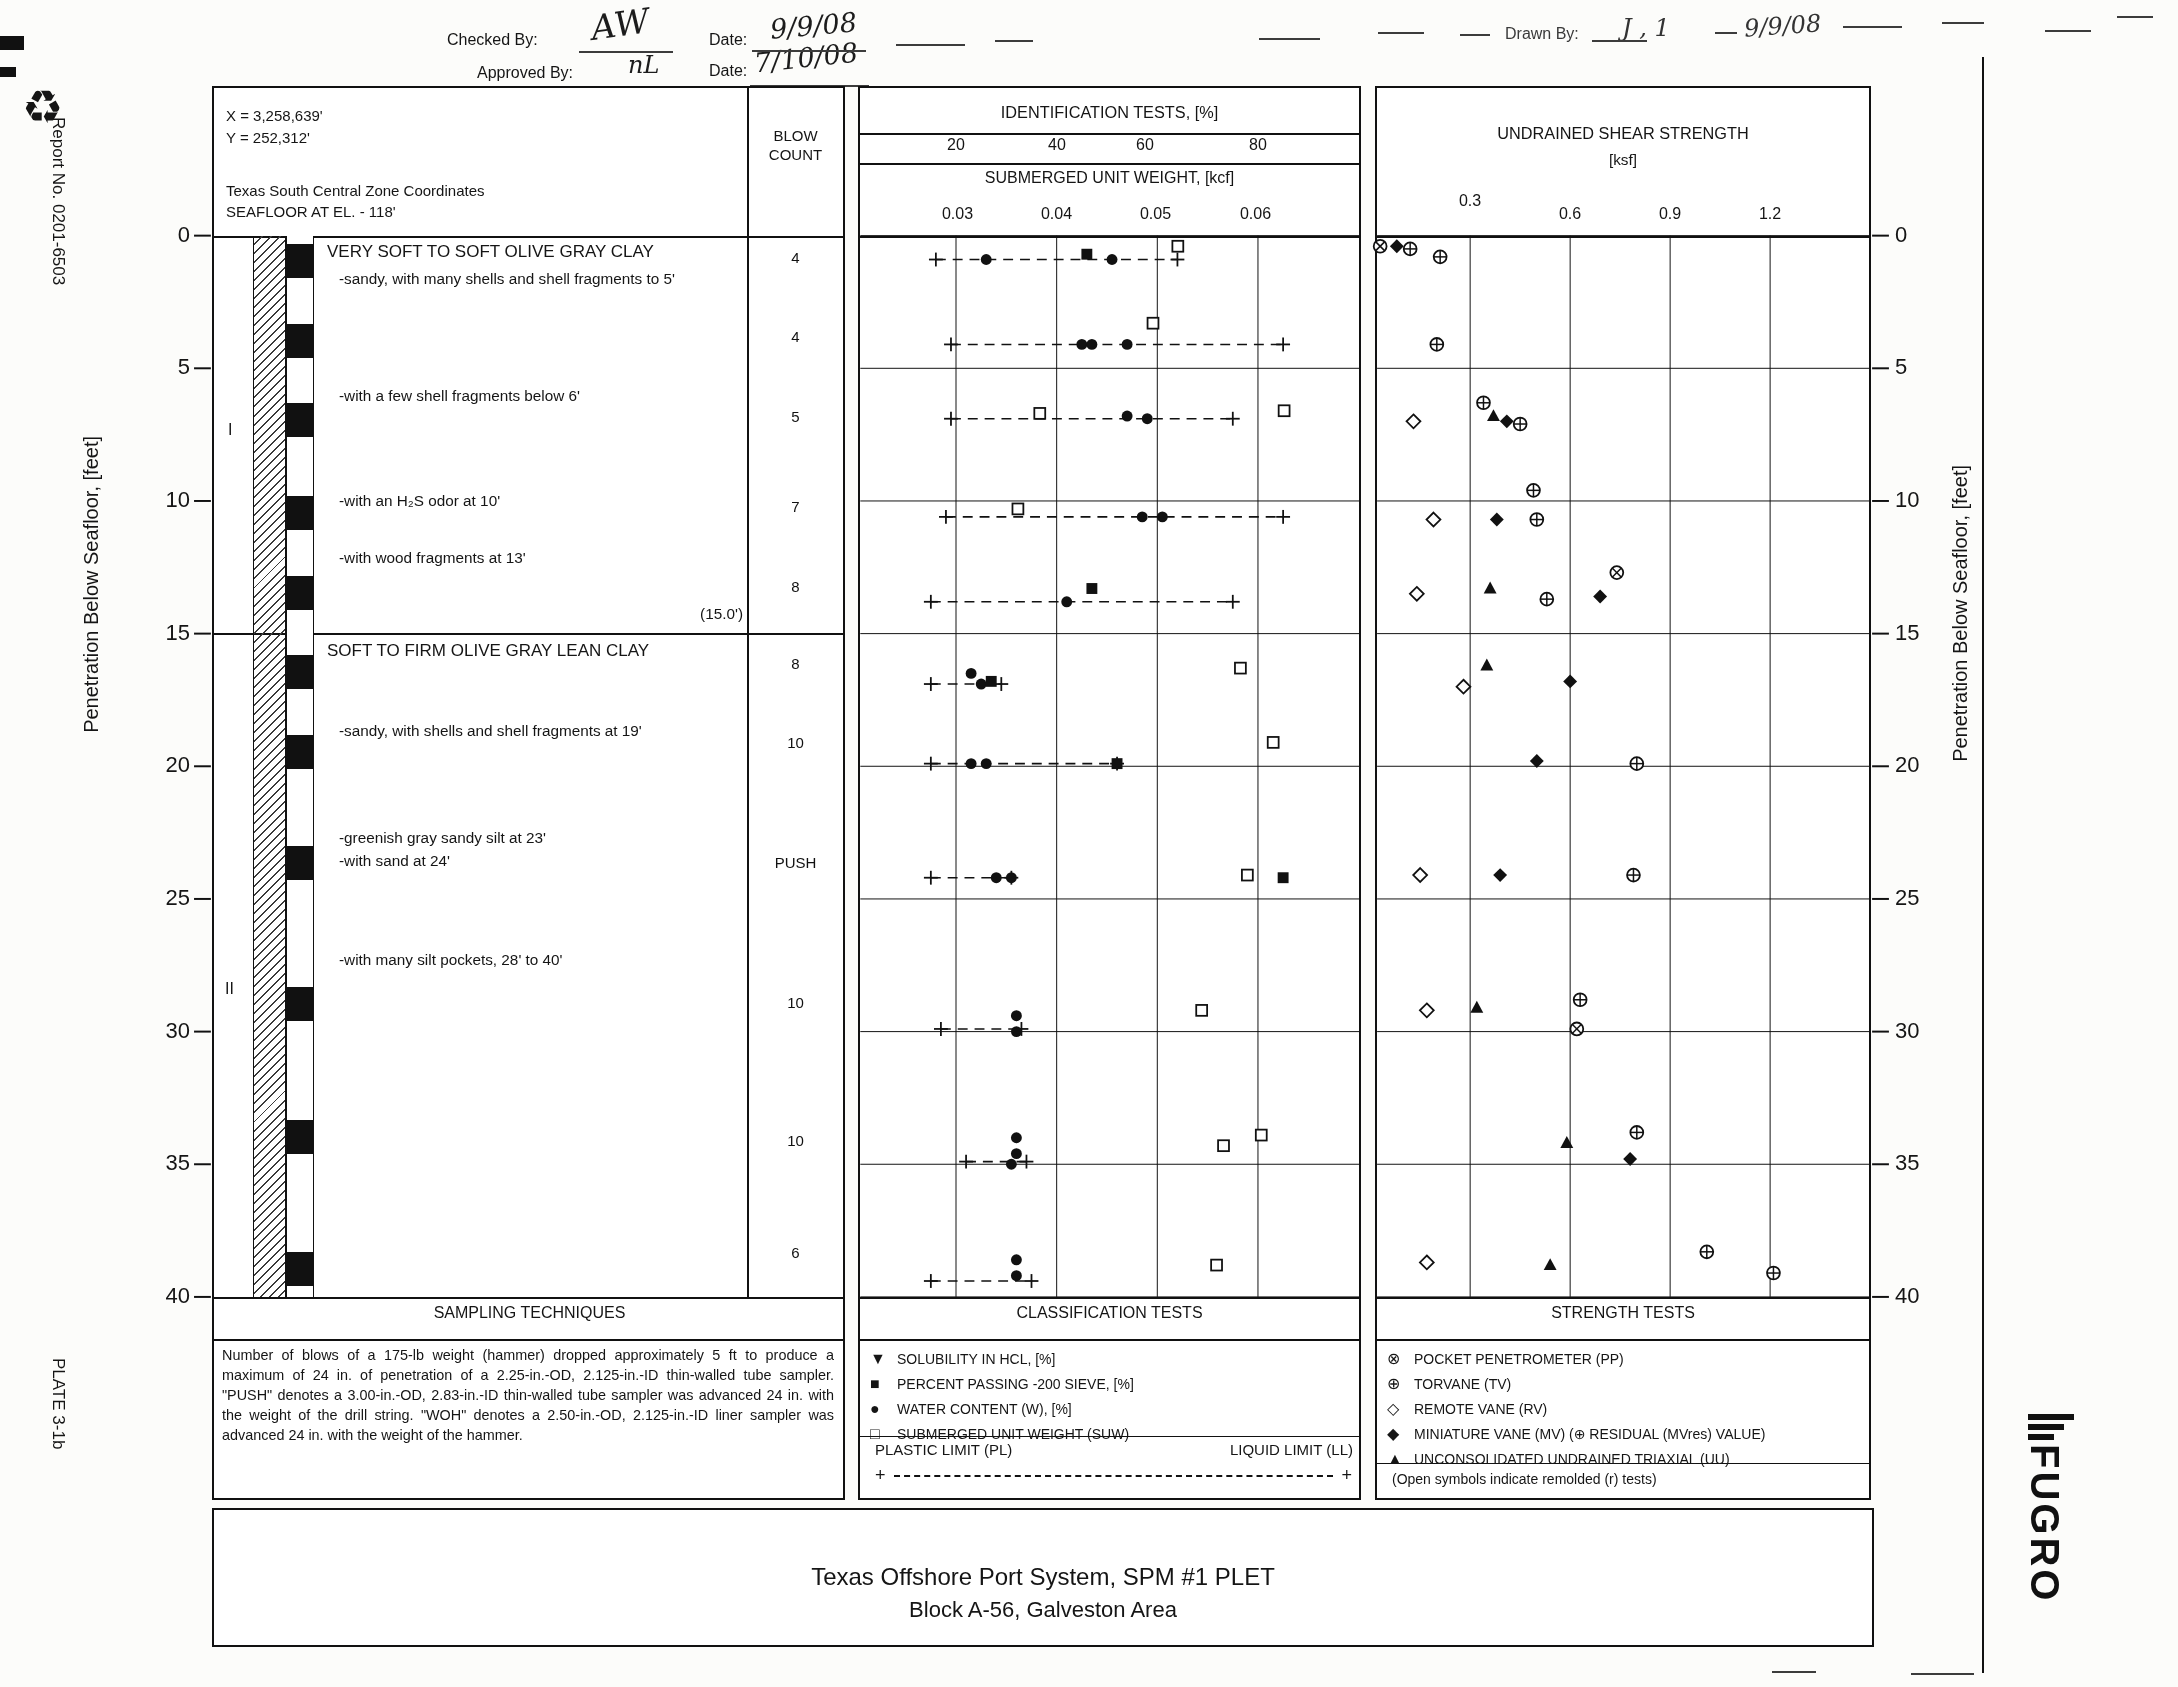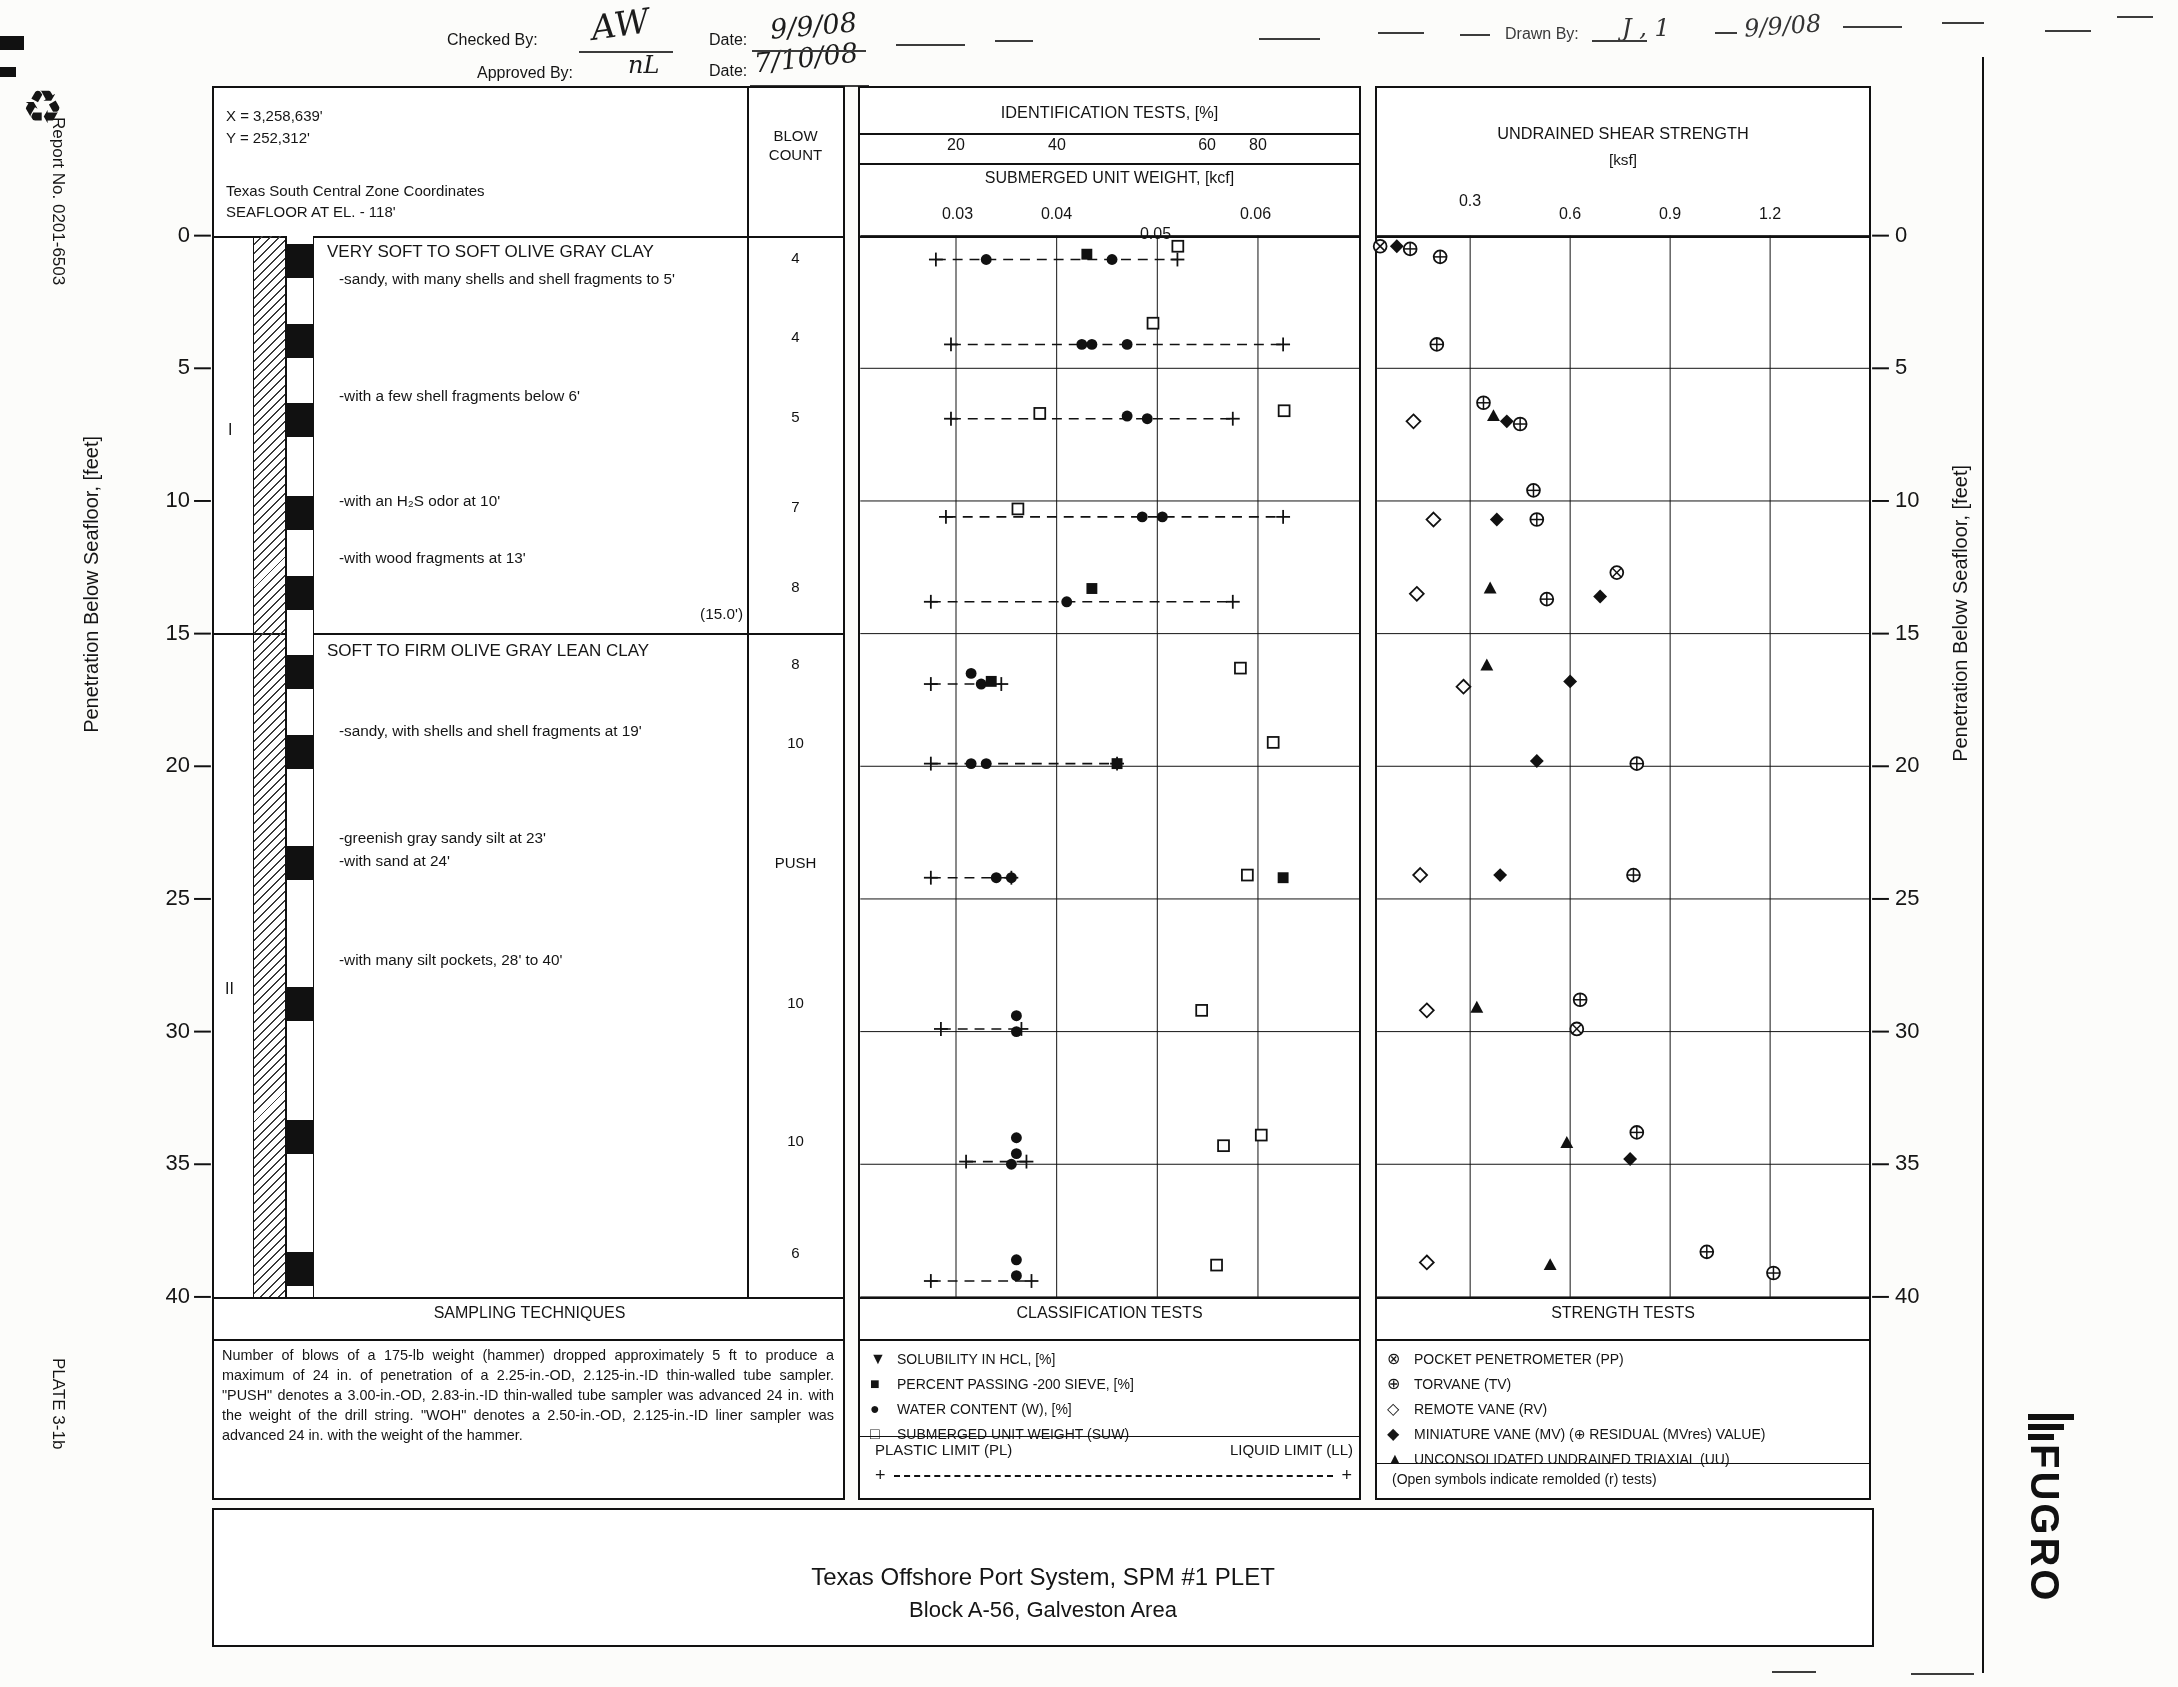--- a/index.html
+++ b/index.html
@@ -438,24 +438,24 @@
     <div style="position: absolute; left: 150px; top: 885px; width: 40px; text-align: right; font-size: 22px;">25</div>
     <div style="position: absolute; left: 1895px; top: 885px; width: 50px; font-size: 22px;">25</div>
     <div style="position: absolute; left: 150px; top: 1018px; width: 40px; text-align: right; font-size: 22px;">30</div>
     <div style="position: absolute; left: 1895px; top: 1018px; width: 50px; font-size: 22px;">30</div>
     <div style="position: absolute; left: 150px; top: 1150px; width: 40px; text-align: right; font-size: 22px;">35</div>
     <div style="position: absolute; left: 1895px; top: 1150px; width: 50px; font-size: 22px;">35</div>
     <div style="position: absolute; left: 150px; top: 1283px; width: 40px; text-align: right; font-size: 22px;">40</div>
     <div style="position: absolute; left: 1895px; top: 1283px; width: 50px; font-size: 22px;">40</div>
     <div style="position: absolute; left: 934px; top: 136px; width: 44px; text-align: center; font-size: 16px;">20</div>
     <div style="position: absolute; left: 1035px; top: 136px; width: 44px; text-align: center; font-size: 16px;">40</div>
-    <div style="position: absolute; left: 1172px; top: 136px; width: 44px; text-align: right; font-size: 16px;">60</div>
+    <div style="position: absolute; left: 1136px; top: 136px; width: 44px; text-align: left; font-size: 16px;">60</div>
     <div style="position: absolute; left: 1236px; top: 136px; width: 44px; text-align: center; font-size: 16px;">80</div>
     <div style="position: absolute; left: 932px; top: 205px; width: 51px; text-align: center; font-size: 16px;">0.03</div>
     <div style="position: absolute; left: 1031px; top: 205px; width: 51px; text-align: center; font-size: 16px;">0.04</div>
-    <div style="position: absolute; left: 1130px; top: 205px; width: 51px; text-align: center; font-size: 16px; margin-top: 20px;">0.05</div>
+    <div style="position: absolute; left: 1130px; top: 205px; width: 51px; text-align: center; font-size: 16px;">0.05</div>
     <div style="position: absolute; left: 1230px; top: 205px; width: 51px; text-align: center; font-size: 16px;">0.06</div>
     <div style="position: absolute; left: 1446px; top: 192px; width: 48px; text-align: center; font-size: 16px;">0.3</div>
     <div style="position: absolute; left: 1546px; top: 205px; width: 48px; text-align: center; font-size: 16px;">0.6</div>
     <div style="position: absolute; left: 1646px; top: 205px; width: 48px; text-align: center; font-size: 16px;">0.9</div>
     <div style="position: absolute; left: 1746px; top: 205px; width: 48px; text-align: center; font-size: 16px;">1.2</div>
   </div>
 
 
 </body></html>

